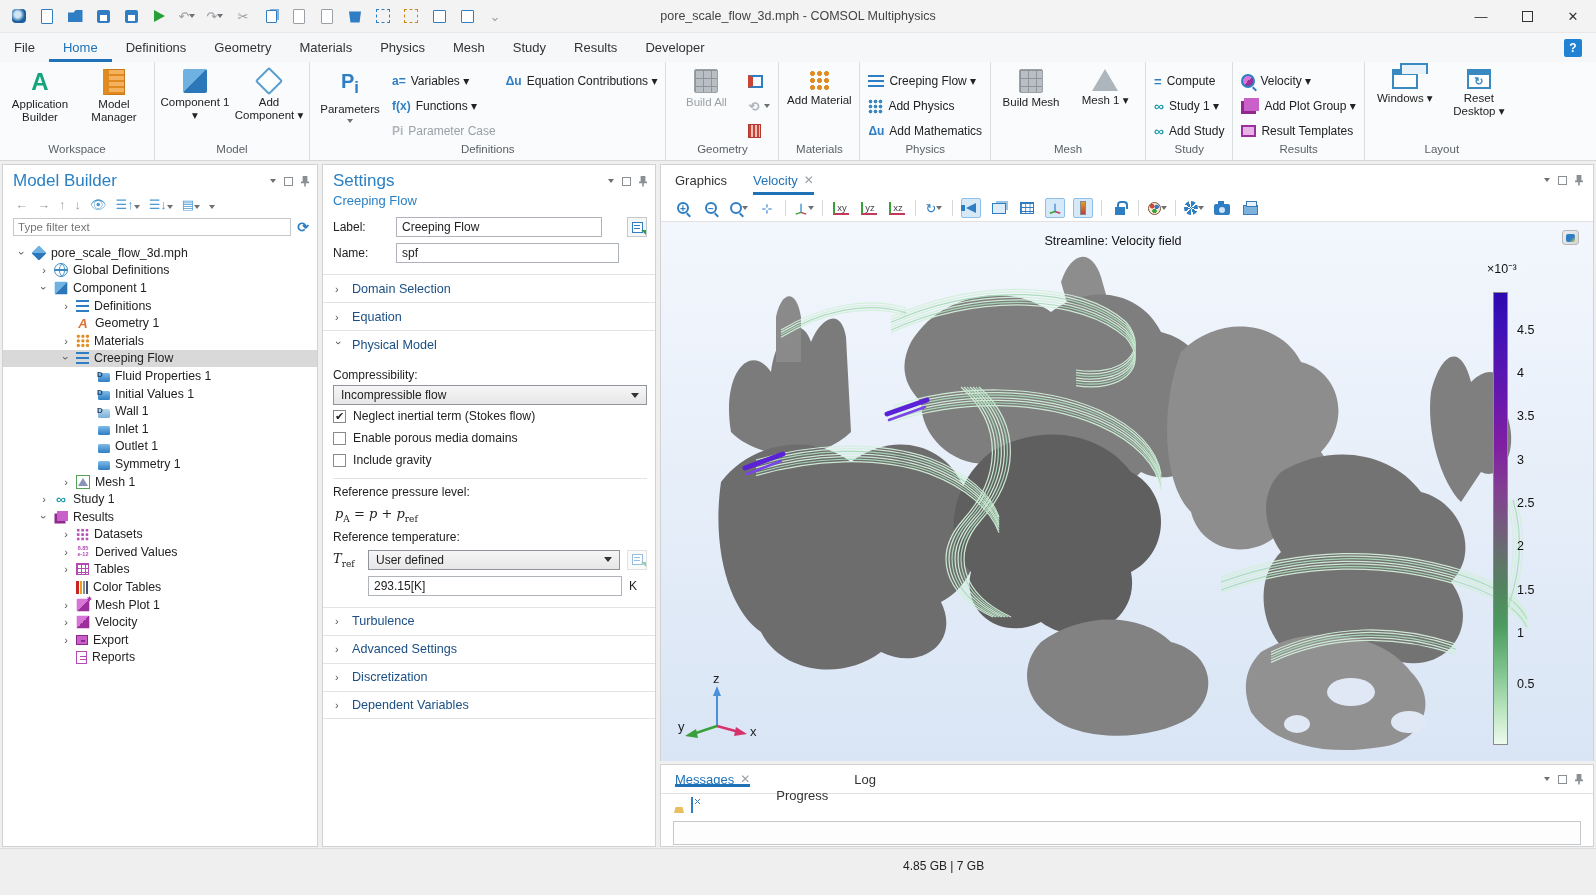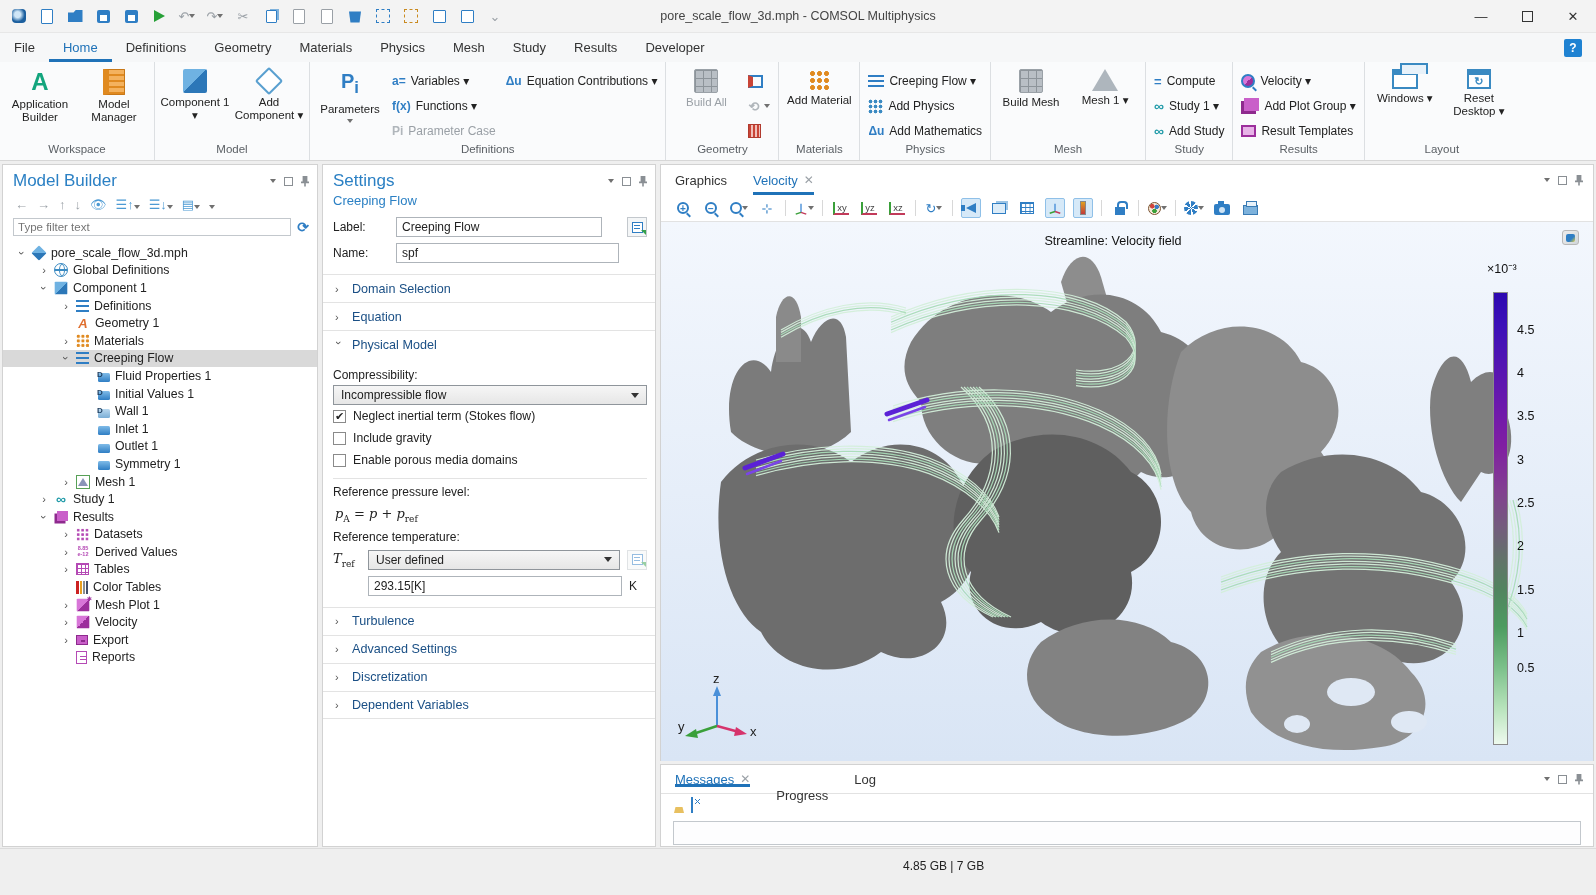--- a/index.html
+++ b/index.html
@@ -647,25 +647,25 @@
     <div class="dd">
       <span>Incompressible flow</span>
       <span class="dcaret"></span>
     </div>
     <div class="cbrow">
       <span class="cb on"></span>
       <span>Neglect inertial term (Stokes flow)</span>
     </div>
     <div class="cbrow">
       <span class="cb"></span>
-      <span>Include gravity</span>
+      <span>Enable porous media domains</span>
     </div>
     <div class="cbrow">
       <span class="cb"></span>
-      <span>Enable porous media domains</span>
+      <span>Include gravity</span>
     </div>
     <div class="hdiv"></div>
     <div class="flab">Reference pressure level:</div>
     <div class="equ"><span>p</span><sub>A</sub><span> = p + </span><span>p</span><sub>ref</sub></div>
     <div class="flab">Reference temperature:</div>
     <div class="mrow">
       <span class="sym"><span>T</span><sub>ref</sub></span>
       <div class="dd" style="flex:1;">
         <span>User defined</span>
         <span class="dcaret"></span>
@@ -881,21 +881,21 @@
     <div id="cbar"></div>
     <div id="cbexp">×10⁻³</div>
     <span class="cbt" style="top:101px;">4.5</span>
     <span class="cbt" style="top:144px;">4</span>
     <span class="cbt" style="top:187px;">3.5</span>
     <span class="cbt" style="top:231px;">3</span>
     <span class="cbt" style="top:274px;">2.5</span>
     <span class="cbt" style="top:317px;">2</span>
     <span class="cbt" style="top:361px;">1.5</span>
     <span class="cbt" style="top:404px;">1</span>
-    <span class="cbt" style="top:439px;">0.5</span>
+    <span class="cbt" style="top:455px;">0.5</span>
 
     <svg id="triad" width="80" height="70" viewBox="0 0 80 70">
       <line x1="40" y1="52" x2="40" y2="20" stroke="#4a90d9" stroke-width="2"></line>
       <polygon points="40,12 36,22 44,22" fill="#4a90d9"></polygon>
       <line x1="40" y1="52" x2="16" y2="60" stroke="#3aa03a" stroke-width="2.4"></line>
       <polygon points="8,62 19,55 21,64" fill="#3aa03a"></polygon>
       <line x1="40" y1="52" x2="62" y2="58" stroke="#d6336c" stroke-width="2.4"></line>
       <polygon points="70,60 59,53 57,62" fill="#d6336c"></polygon>
       <text x="36" y="9">z</text>
       <text x="1" y="57">y</text>

